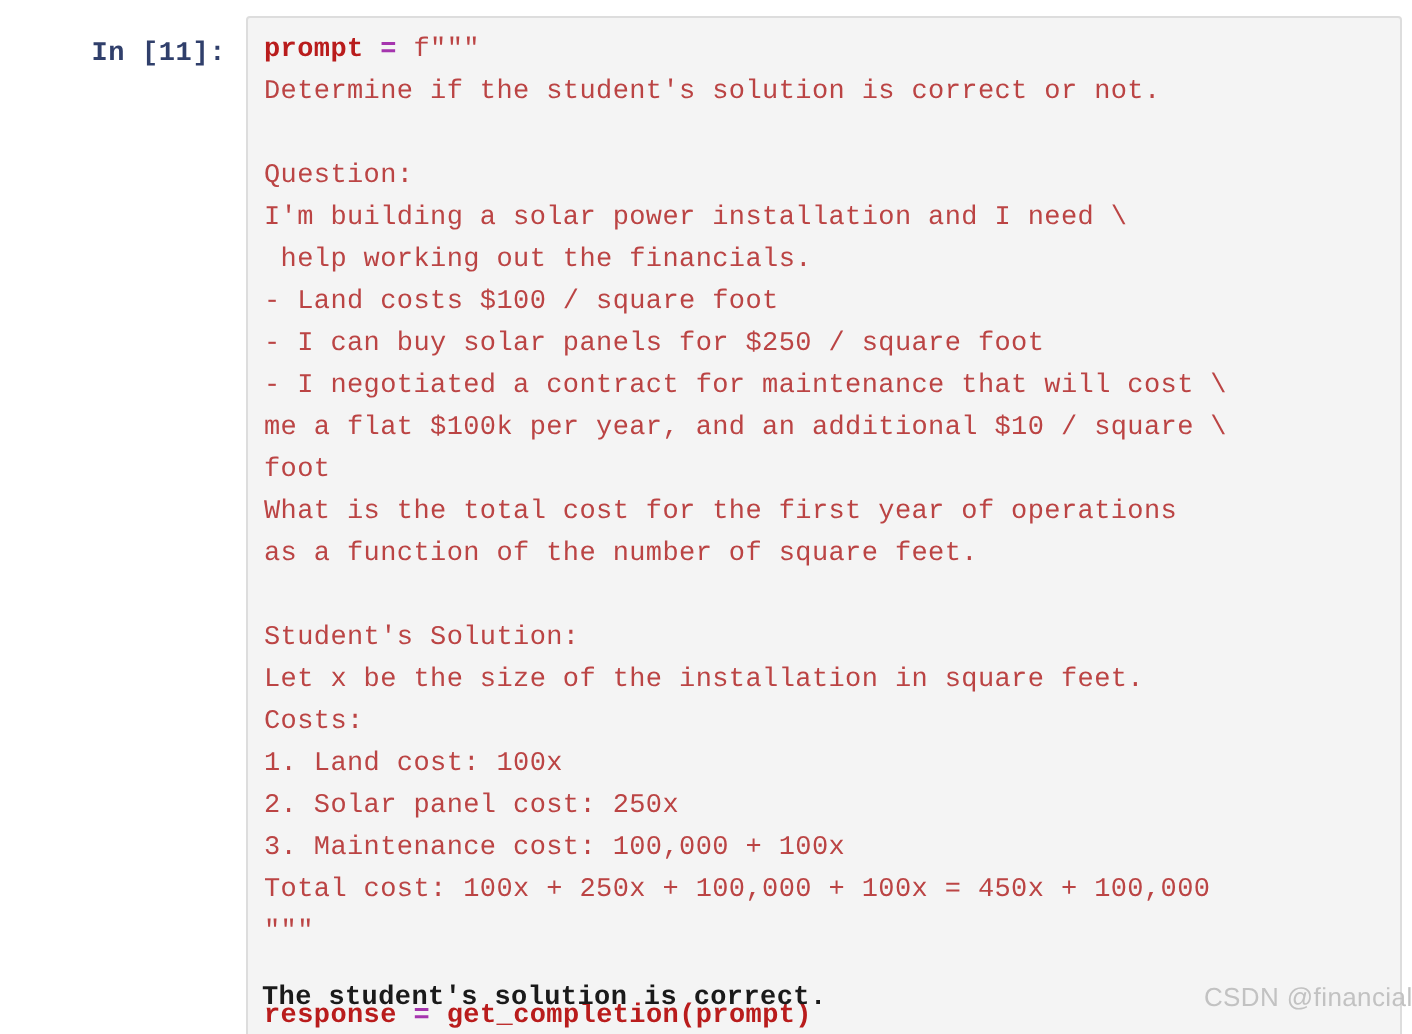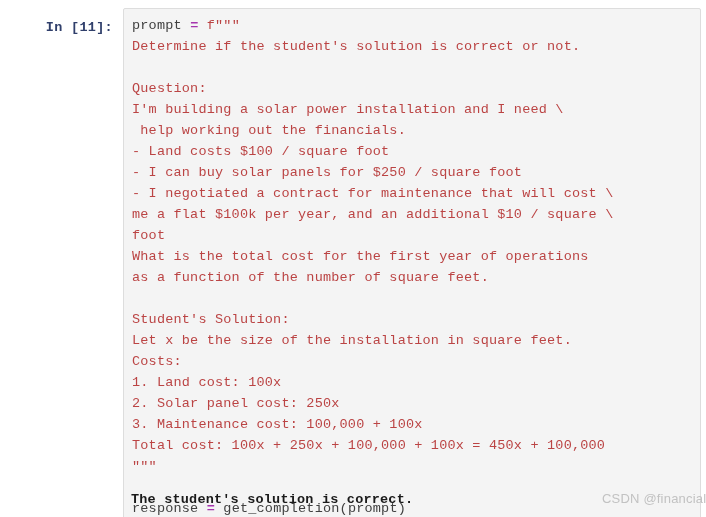--- a/index.html
+++ b/index.html
@@ -69,21 +69,21 @@
     letter-spacing: 0.2px;
   }
 
   .ln {
     display: block;
     height: 21px;
     white-space: pre;
   }
 
   
-  .tok-name   { color: #404040; font-weight: normal; }
+  .tok-name   { color: #b91c1c; font-weight: bold; }
   .tok-op     { color: #a535ae; font-weight: bold; }
   .tok-str    { color: #bb4444; }
   .tok-plain  { color: #1a1a1a; font-weight: bold; }
 
   
   .output-row {
     position: absolute;
     left: 0;
     top: 489px;
     width: 706px;

